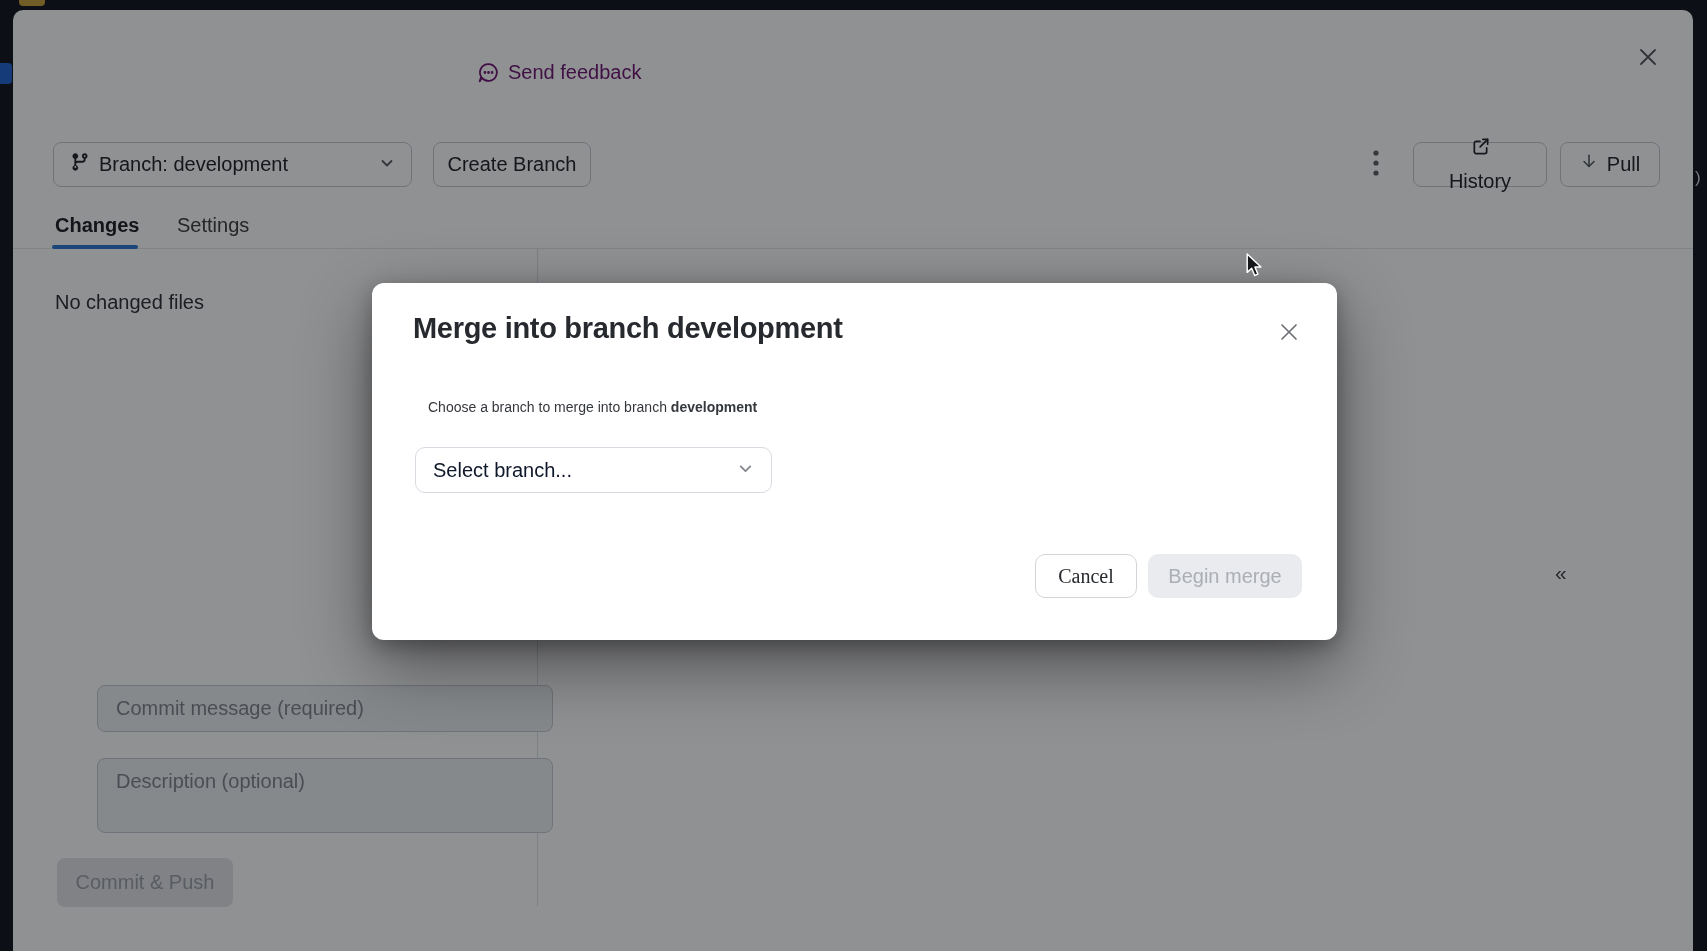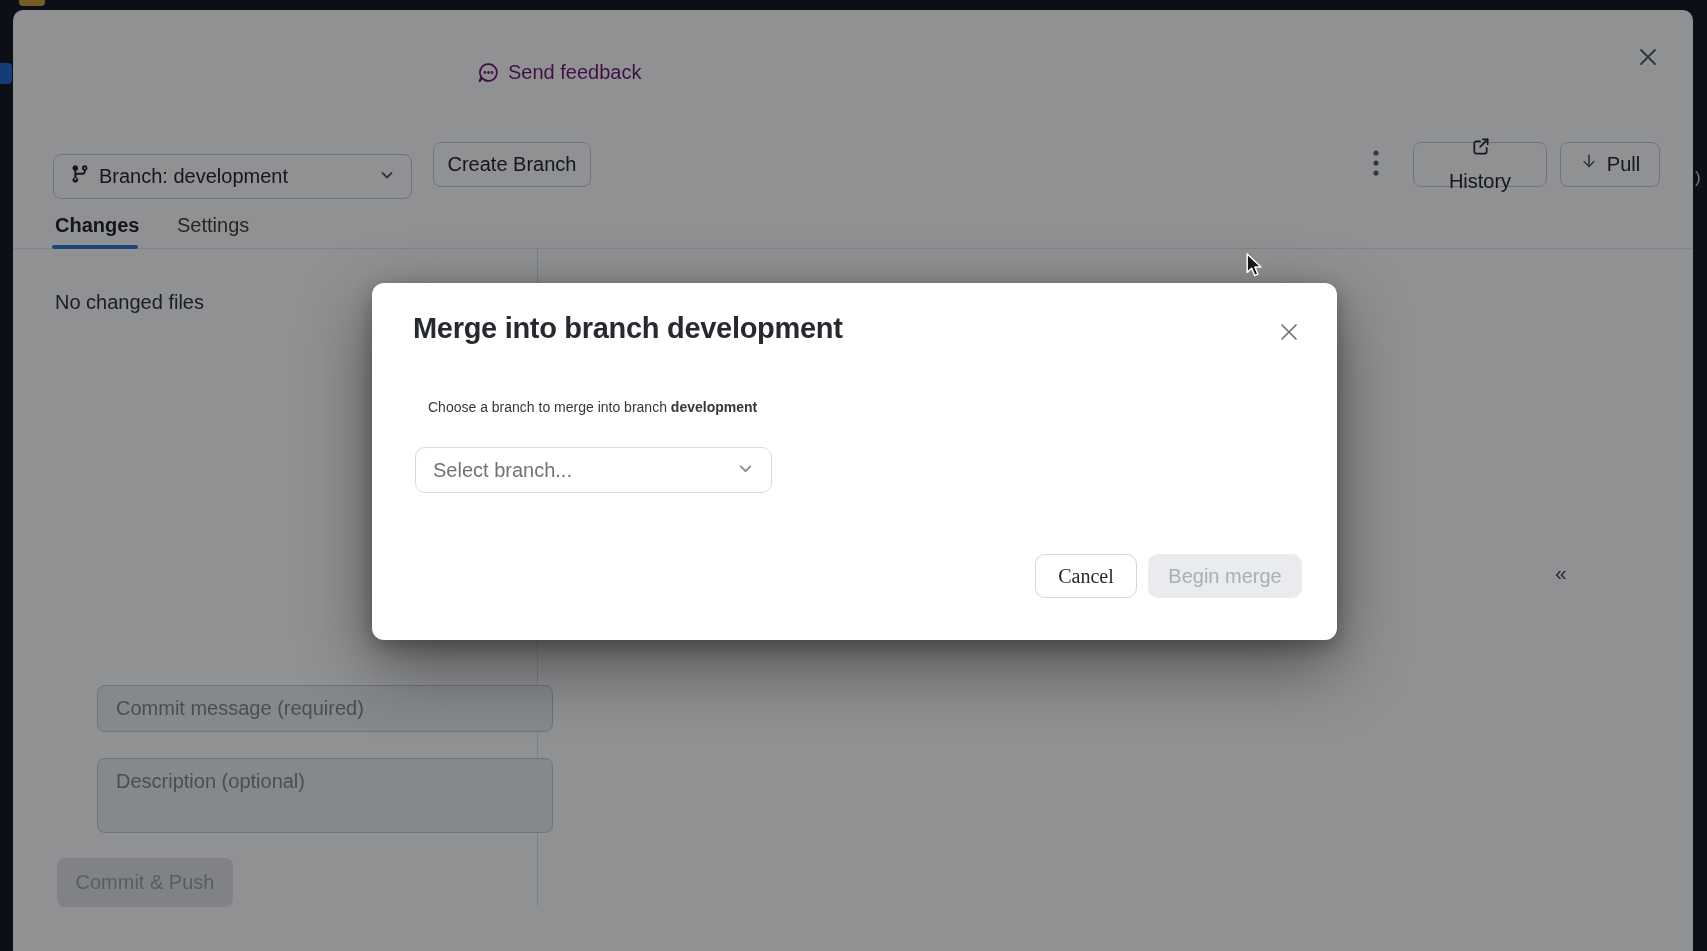--- a/index.html
+++ b/index.html
@@ -15,21 +15,21 @@
   
   .panel { position:absolute; left:13px; top:10px; width:1680px; height:941px; background:#ffffff; border-radius:10px 10px 0 0; }
 
   .panel-title { position:absolute; left:42px; top:47px; font-size:29px; line-height:34px; font-weight:700; color:#1b1e22; letter-spacing:-0.3px; }
   .feedback { position:absolute; left:464px; top:51px; display:flex; align-items:center; gap:8px; color:#701a75; font-size:20px; font-weight:500; cursor:pointer; }
   .feedback svg { display:block; }
 
   .icon-btn-x { position:absolute; left:1623px; top:35px; width:24px; height:24px; color:#55585c; cursor:pointer; }
 
   .btn { position:absolute; top:132px; height:45px; border:1.5px solid #c7cbd1; border-radius:8px; background:#fff; color:#24272b; font-size:20px; display:flex; align-items:center; justify-content:center; gap:9px; cursor:pointer; }
-  .branch-btn { left:40px; width:359px; justify-content:flex-start; padding:0 16px;margin-top:12px; }
+  .branch-btn { left:40px; width:359px; justify-content:flex-start; padding:0 16px; }
   .branch-btn .grow { flex:1; }
   .create-btn { left:420px; width:158px; }
   .kebab { position:absolute; left:1350px; top:132px; width:26px; height:45px; display:flex; align-items:center; justify-content:center; cursor:pointer; }
   .history-btn { left:1400px; width:134px;flex-direction:column; }
   .pull-btn { left:1547px; width:100px; }
   .btn svg { flex:0 0 auto; }
 
   .tabs-border { position:absolute; left:0; top:238px; width:1680px; height:1px; background:#e4e6ea; }
   .tab { position:absolute; top:204px; font-size:20px; cursor:pointer; }
   .tab-changes { left:42px; font-weight:700; color:#202328; }
@@ -50,21 +50,21 @@
   
   .overlay { position:absolute; inset:0; background:rgba(3,5,9,0.44); z-index:5; }
 
   
   .modal { position:absolute; left:372px; top:283px; width:965px; height:357px; background:#fff; border-radius:12px; z-index:10; box-shadow:0 25px 70px rgba(0,0,0,0.45), 0 6px 20px rgba(0,0,0,0.28); }
   .modal-title { position:absolute; left:41px; top:26px; font-size:29px; line-height:38px; font-weight:700; color:#26292d; letter-spacing:-0.3px; }
   .modal-close { position:absolute; left:905px; top:37px; width:24px; height:24px; color:#6e7176; cursor:pointer; }
   .modal-body { position:absolute; left:56px; top:111px; font-size:14px; line-height:26px; color:#34373c;text-align:right; }
   .modal-body .b { font-weight:700; }
   .modal-select { position:absolute; left:43px; top:164px; width:357px; height:46px; border:1.5px solid #d7dbe1; border-radius:10px; display:flex; align-items:center; justify-content:space-between; padding:0 17px; cursor:pointer; background:#fff; }
-  .modal-select .ph { font-size:20px; color:#737373; }
+  .modal-select .ph { font-size:20px; color:#0f172a; }
   .modal-select svg { color:#83878e; }
   .modal-actions { position:absolute; right:35px; bottom:42px; display:flex; gap:11px; }
   .cancel-btn { width:102px; height:44px; border:1.5px solid #d2d5da; border-radius:10px; background:#fff; color:#26292d; font-size:20px; font-family:Liberation Serif, serif; cursor:pointer; }
   .confirm-btn { width:154px; height:44px; border:none; border-radius:10px; background:#e9ebee; color:#abaeb4; font-size:20px; font-family:inherit; }
 
   .cursor { position:absolute; left:1246px; top:253px; z-index:20; }
 </style>
 </head>
 <body>
 

